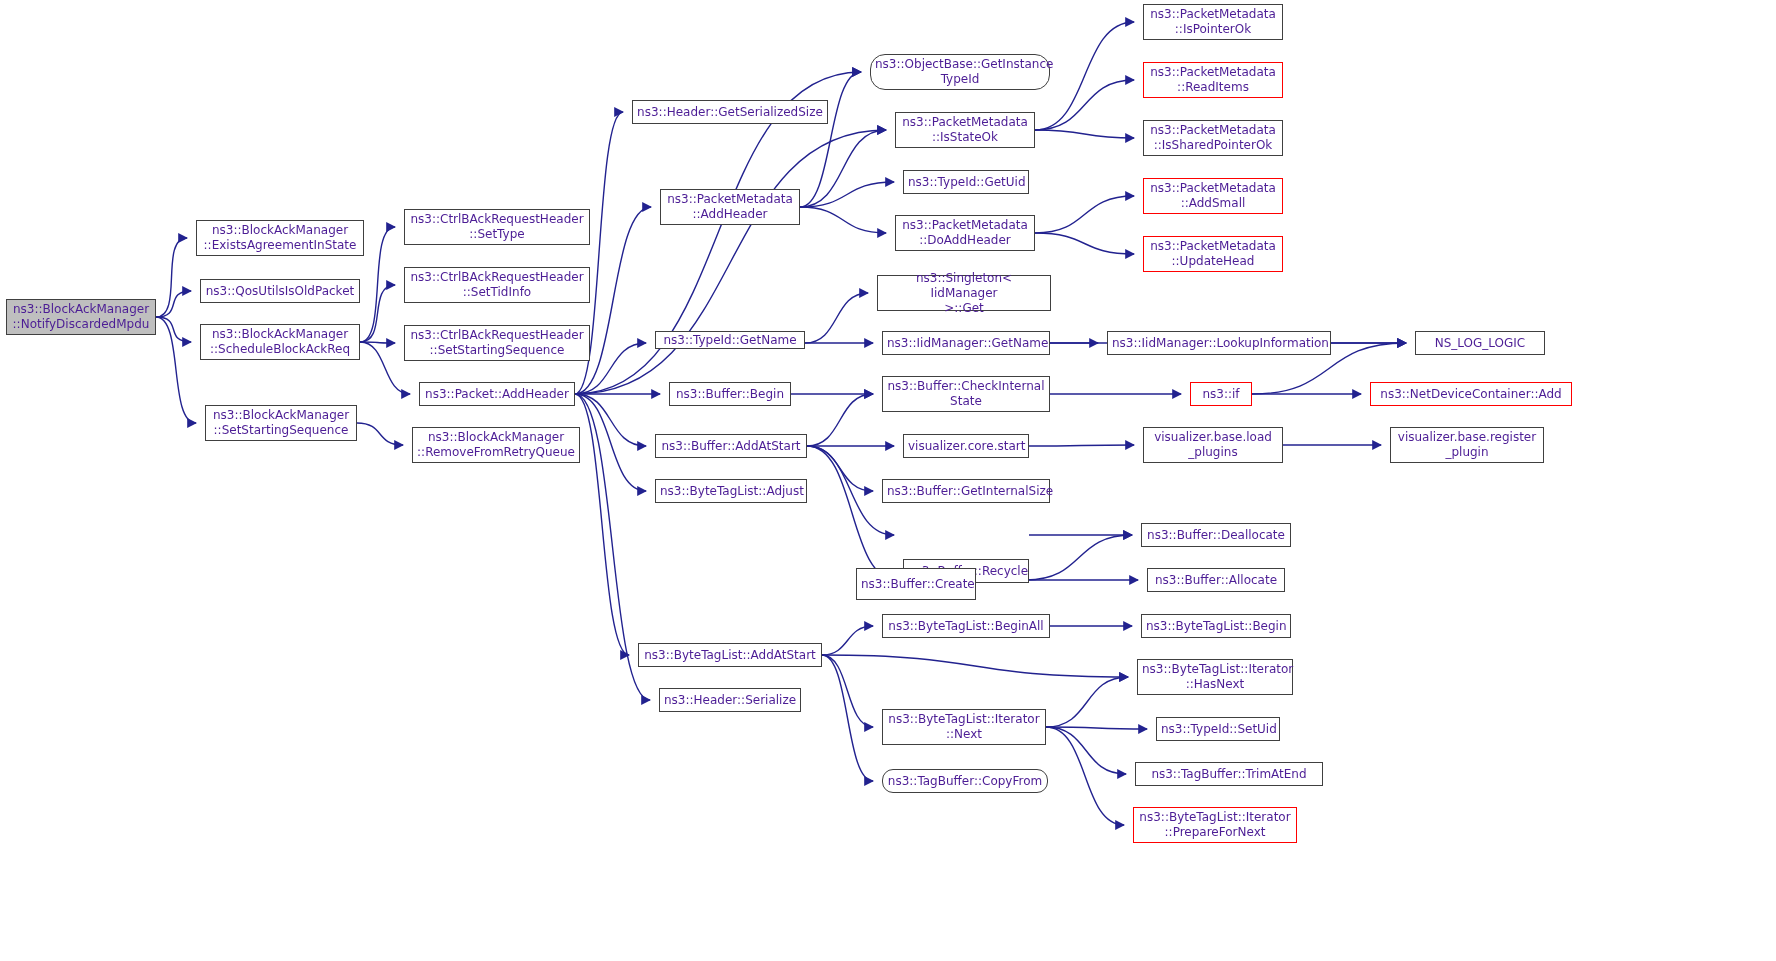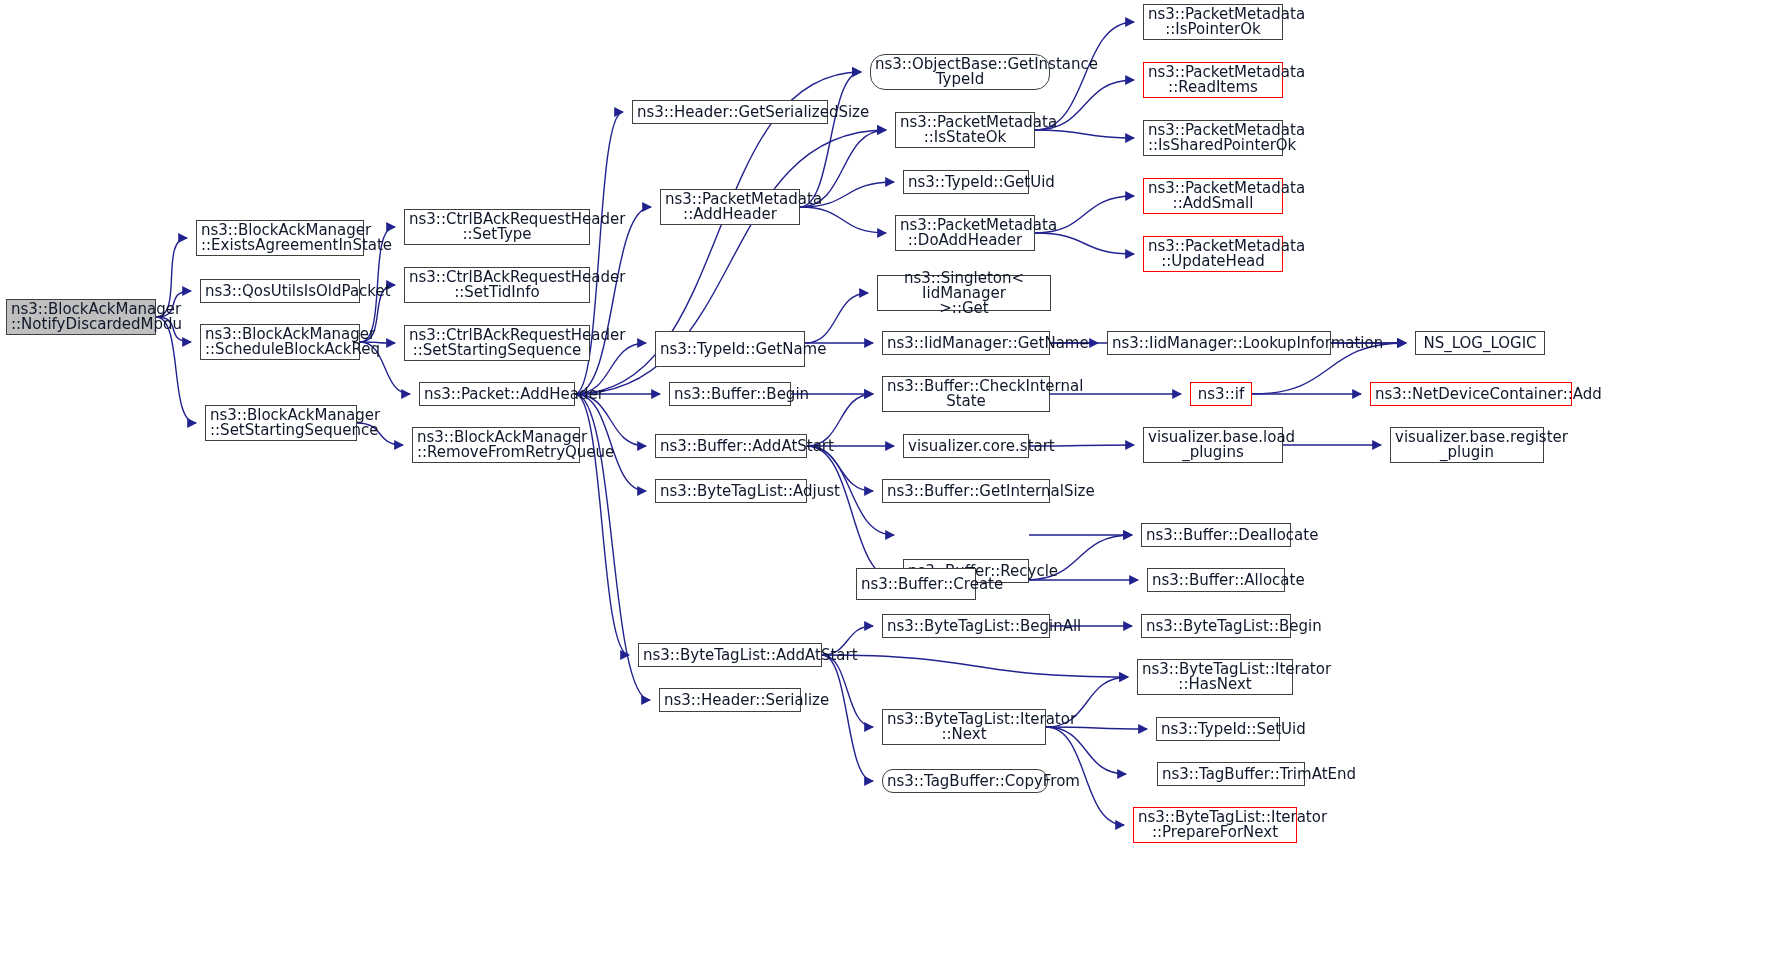--- a/index.html
+++ b/index.html
@@ -1,21 +1,21 @@
 <!DOCTYPE html>
 <html><head>
 <meta charset="utf-8">
 <style>
   html,body{margin:0;padding:0;background:#ffffff;}
   #canvas{position:relative;width:1776px;height:961px;background:#ffffff;
           font-family:"DejaVu Sans","Liberation Sans",sans-serif;overflow:hidden;}
   svg.edges{position:absolute;left:0;top:0;width:1776px;height:961px;pointer-events:none;}
   .node{position:absolute;box-sizing:border-box;display:flex;align-items:center;
         justify-content:center;text-align:center;background:#ffffff;
-        border:1px solid #404040;color:#0f172a;font-size:15px;line-height:15px;
+        border:1px solid #404040;color:#4c1d95;font-size:12px;line-height:15px;
         padding:2px 4px;white-space:pre-line;}
   .node.red{border-color:#ff0000;}
   .node.root{background:#bfbfbf;border-color:#404040;}
   .node span{display:block;width:100%;}
 </style>
 </head>
 <body>
 
 <div id="canvas">
   <svg class="edges">
@@ -98,21 +98,21 @@
       <div class="node" style="left: 404px; top: 267px; width: 186px; height: 36px;"><span>ns3::CtrlBAckRequestHeader
 ::SetTidInfo</span></div>
       <div class="node" style="left: 404px; top: 325px; width: 186px; height: 36px;"><span>ns3::CtrlBAckRequestHeader
 ::SetStartingSequence</span></div>
       <div class="node" style="left: 419px; top: 382px; width: 156px; height: 24px;"><span>ns3::Packet::AddHeader</span></div>
       <div class="node" style="left: 412px; top: 427px; width: 168px; height: 36px;"><span>ns3::BlockAckManager
 ::RemoveFromRetryQueue</span></div>
       <div class="node" style="left: 632px; top: 100px; width: 196px; height: 24px;"><span>ns3::Header::GetSerializedSize</span></div>
       <div class="node" style="left: 660px; top: 189px; width: 140px; height: 36px;"><span>ns3::PacketMetadata
 ::AddHeader</span></div>
-      <div class="node" style="left: 655px; top: 331px; width: 150px; height: 36px;"><span>ns3::TypeId::GetName</span></div>
+      <div class="node" style="left: 655px; top: 331px; width: 150px; height: 18px;"><span>ns3::TypeId::GetName</span></div>
       <div class="node" style="left: 669px; top: 382px; width: 122px; height: 24px;"><span>ns3::Buffer::Begin</span></div>
       <div class="node" style="left: 655px; top: 434px; width: 152px; height: 24px;"><span>ns3::Buffer::AddAtStart</span></div>
       <div class="node" style="left: 655px; top: 479px; width: 152px; height: 24px;"><span>ns3::ByteTagList::Adjust</span></div>
       <div class="node" style="left: 638px; top: 643px; width: 184px; height: 24px;"><span>ns3::ByteTagList::AddAtStart</span></div>
       <div class="node" style="left: 659px; top: 688px; width: 142px; height: 24px;"><span>ns3::Header::Serialize</span></div>
       <div class="node" style="left: 870px; top: 54px; width: 180px; height: 36px; border-radius: 15px;"><span>ns3::ObjectBase::GetInstance
 TypeId</span></div>
       <div class="node" style="left: 895px; top: 112px; width: 140px; height: 36px;"><span>ns3::PacketMetadata
 ::IsStateOk</span></div>
       <div class="node" style="left: 903px; top: 170px; width: 126px; height: 24px;"><span>ns3::TypeId::GetUid</span></div>
@@ -144,21 +144,21 @@
       <div class="node" style="left: 1107px; top: 331px; width: 224px; height: 24px;"><span>ns3::IidManager::LookupInformation</span></div>
       <div class="node red" style="left: 1190px; top: 382px; width: 62px; height: 24px;"><span>ns3::if</span></div>
       <div class="node" style="left: 1143px; top: 427px; width: 140px; height: 36px;"><span>visualizer.base.load
 _plugins</span></div>
       <div class="node" style="left: 1141px; top: 523px; width: 150px; height: 24px;"><span>ns3::Buffer::Deallocate</span></div>
       <div class="node" style="left: 1147px; top: 568px; width: 138px; height: 24px;"><span>ns3::Buffer::Allocate</span></div>
       <div class="node" style="left: 1141px; top: 614px; width: 150px; height: 24px;"><span>ns3::ByteTagList::Begin</span></div>
       <div class="node" style="left: 1137px; top: 659px; width: 156px; height: 36px;"><span>ns3::ByteTagList::Iterator
 ::HasNext</span></div>
       <div class="node" style="left: 1156px; top: 717px; width: 124px; height: 24px;"><span>ns3::TypeId::SetUid</span></div>
-      <div class="node" style="left: 1135px; top: 762px; width: 148px; height: 24px; margin-left: 22px;"><span>ns3::TagBuffer::TrimAtEnd</span></div>
+      <div class="node" style="left: 1135px; top: 762px; width: 188px; height: 24px;"><span>ns3::TagBuffer::TrimAtEnd</span></div>
       <div class="node red" style="left: 1133px; top: 807px; width: 164px; height: 36px;"><span>ns3::ByteTagList::Iterator
 ::PrepareForNext</span></div>
       <div class="node" style="left: 1415px; top: 331px; width: 130px; height: 24px;"><span>NS_LOG_LOGIC</span></div>
       <div class="node red" style="left: 1370px; top: 382px; width: 202px; height: 24px;"><span>ns3::NetDeviceContainer::Add</span></div>
       <div class="node" style="left: 1390px; top: 427px; width: 154px; height: 36px;"><span>visualizer.base.register
 _plugin</span></div>
     </div>
 </div>
 
 </body></html>

